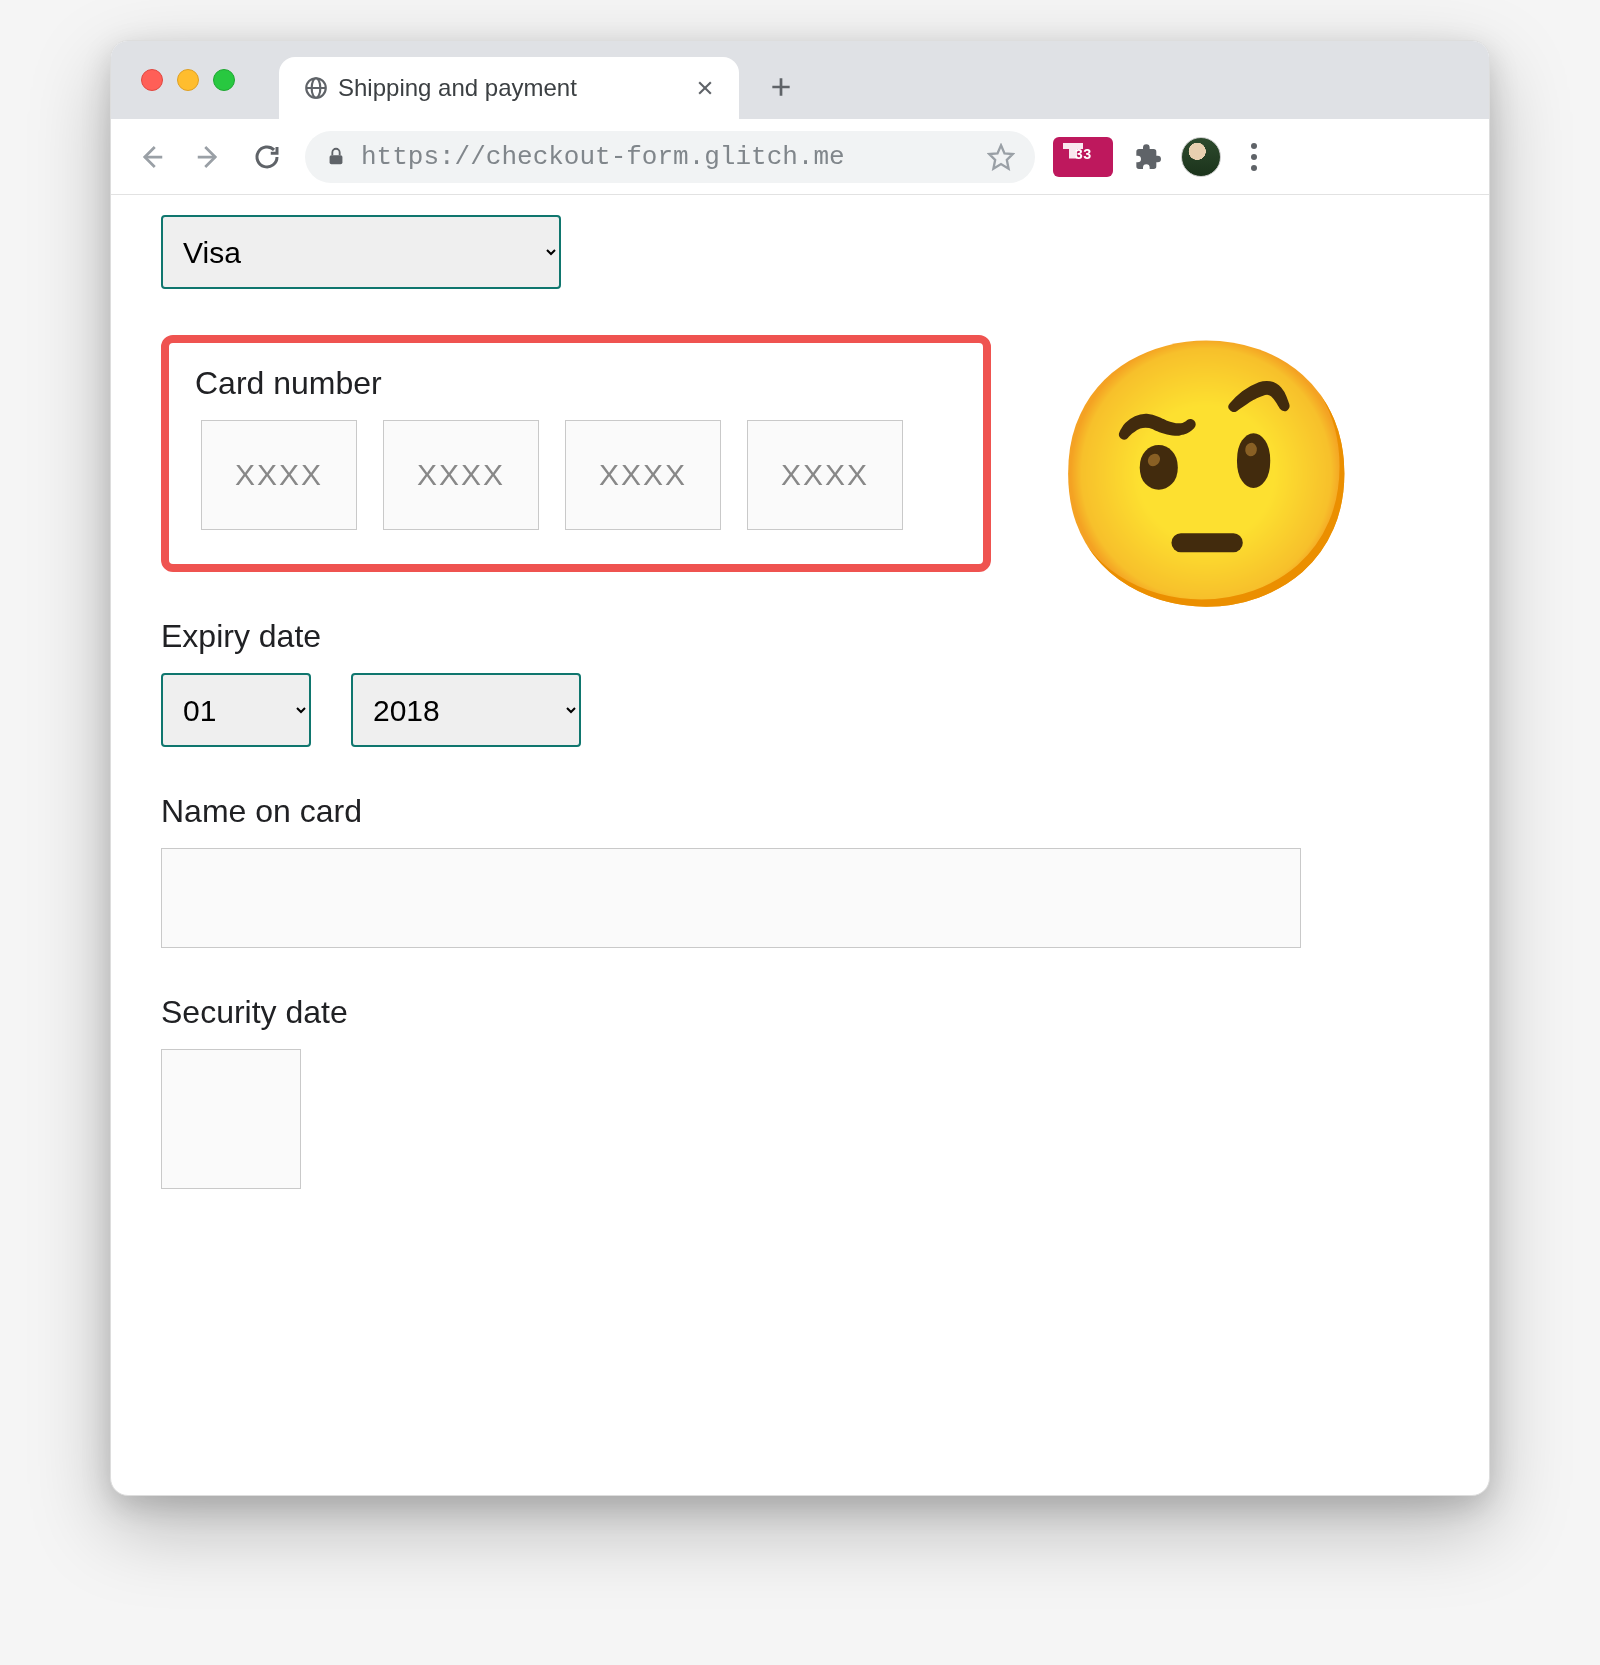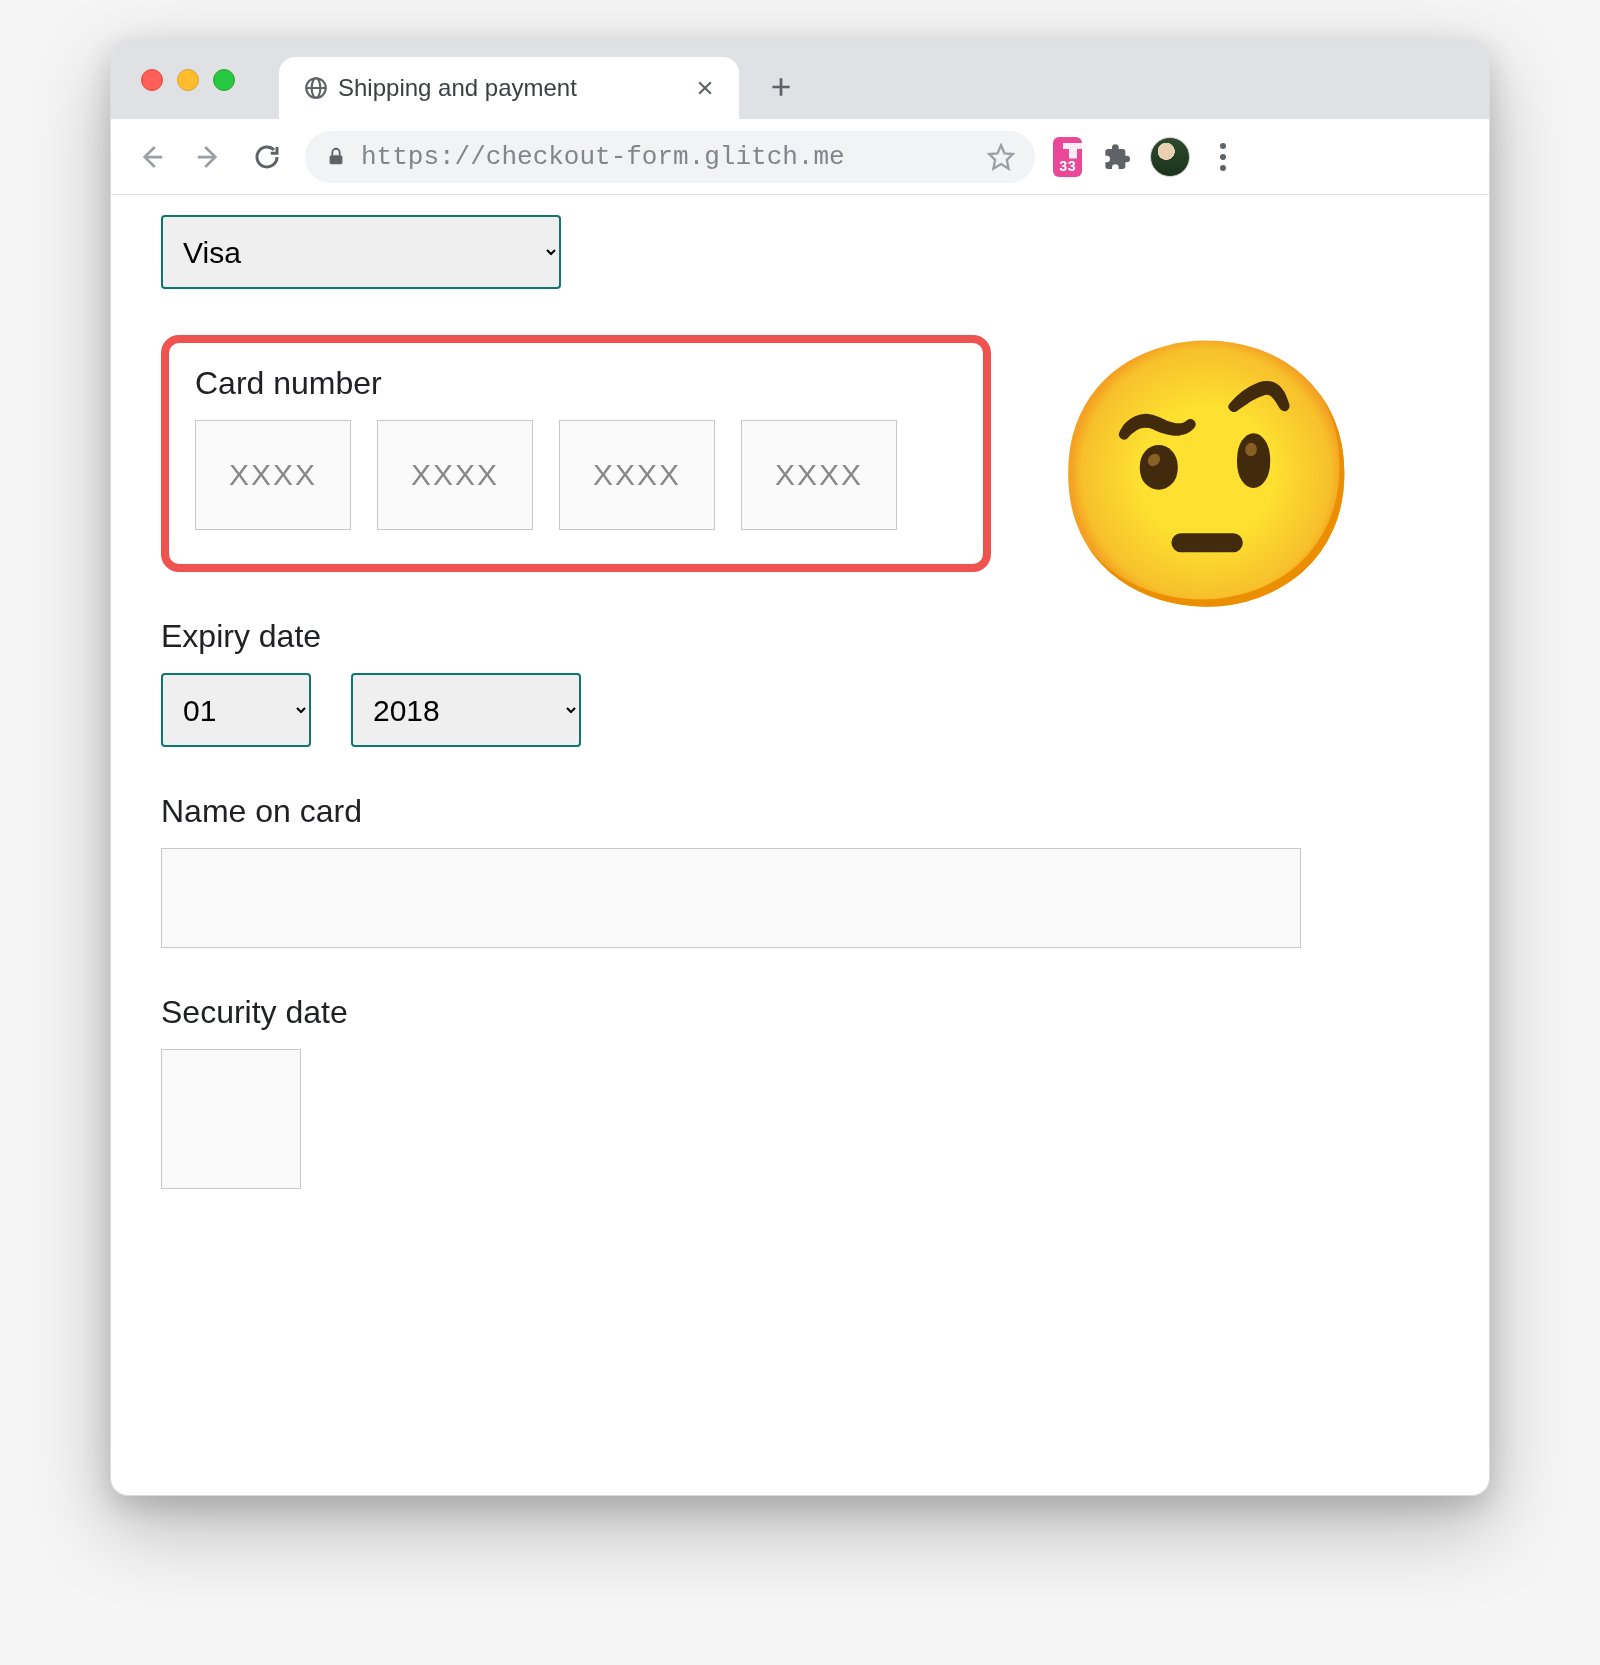--- a/index.html
+++ b/index.html
@@ -113,26 +113,26 @@
     border-radius: 26px;
     display:flex;
     align-items:center;
     padding: 0 20px;
     gap: 14px;
   }
   .lock-icon { color:#5f6368; width:22px;height:22px; }
   .url-text { font-size: 26px; color:#80868b; flex:1; white-space:nowrap; overflow:hidden; }
   .star-icon { color:#9aa0a6; width:28px;height:28px; cursor:pointer; }
   .ext-badge {
-    width: 29px; height: 40px;
-    background: #ec4899;
+    width: 60px; height: 40px;
+    background: #be185d;
     border-radius: 6px;
     display:flex;align-items:flex-end;justify-content:center;
     color:#fff; font-size:14px; font-weight:700;
-    padding-bottom:2px;
+    padding-bottom:14px;
     position:relative;
     cursor:pointer;
   }
   .ext-badge::before{
     content:""; position:absolute; top:6px; left:10px; width:20px;height:16px;
     background:#fff; clip-path: polygon(0 0, 100% 0, 100% 40%, 70% 40%, 70% 100%, 30% 100%, 30% 40%, 0 40%);
     opacity:.9;
   }
   .puzzle-icon { width:32px;height:32px;color:#5f6368; cursor:pointer;}
   .avatar {
@@ -162,25 +162,25 @@
     font-size: 30px;
     padding: 0 16px;
     border: 2px solid #0f766e;
     background:#efefef;
     border-radius: 4px;
   }
   .card-type-select { width: 400px; }
 
   .highlight-box {
     border: 8px solid #ef5350;
-    border-radius: 18px;
+    border-radius: 12px;
     padding: 22px 26px 34px 26px;
     width: 830px;
   }
-  .card-segments { display:flex; gap: 26px; margin-top: 18px; }
+  .card-segments { display:flex; gap: 26px; margin-top: 18px; margin-left: 6px; }
   .seg-input {
     width: 156px; height: 110px;
     border: 1px solid #c9c9c9;
     background: #fafafa;
     text-align:center;
     font-size: 30px;
     color:#888;
     letter-spacing: 2px;
   }
   .seg-input::placeholder { color:#888; }

